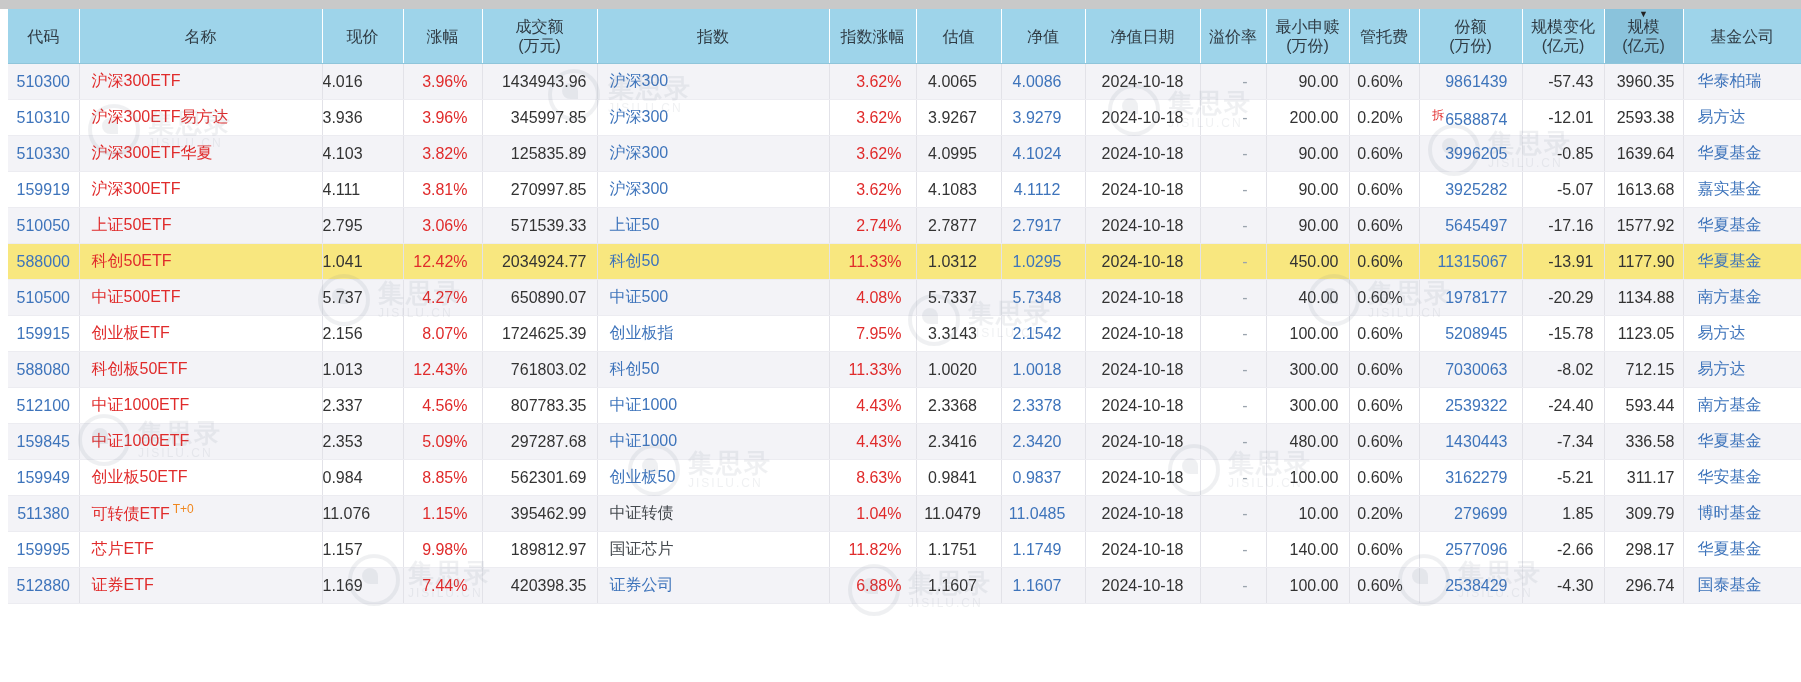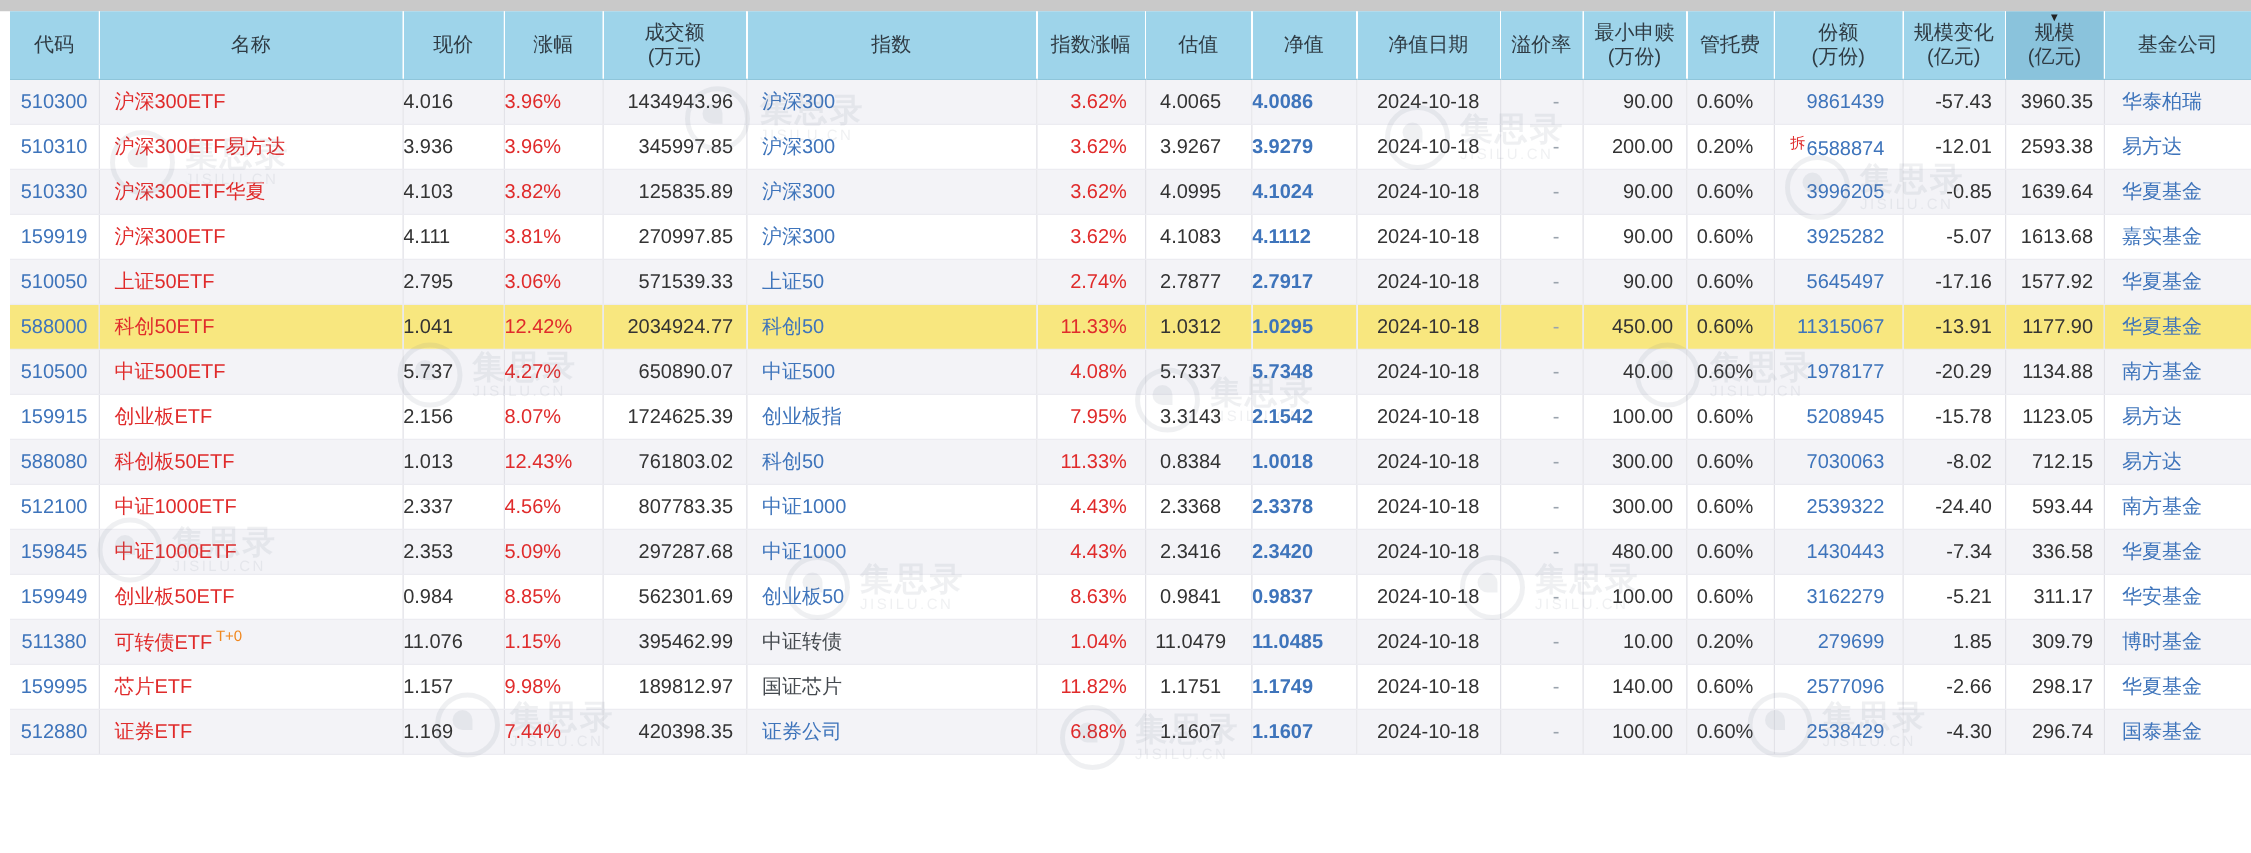--- a/index.html
+++ b/index.html
@@ -39,26 +39,26 @@
     white-space:nowrap;overflow:hidden;
   }
   tbody td:last-child{border-right:none;}
   tbody tr:nth-child(odd) td{background:var(--row-alt-bg,#f3f3f7);}
   tbody tr.highlight td{background:var(--highlight-bg,#f8e77f);}
 
   
   td:nth-child(1){text-align:center;}
   td:nth-child(2){text-align:left;padding-left:12px;}
   td:nth-child(3){text-align:left;padding-right:12px;}
-  td:nth-child(4){text-align:left;padding-right:14px;}
+  td:nth-child(4){text-align:right;padding-right:14px;}
   td:nth-child(5){text-align:right;padding-right:10px;}
   td:nth-child(6){text-align:left;padding-left:12px;}
   td:nth-child(7){text-align:right;padding-right:14px;}
   td:nth-child(8){text-align:center;padding-right:12px;}
-  td:nth-child(9){text-align:left;padding-right:12px;font-weight:bold;}
+  td:nth-child(9){text-align:center;padding-right:12px;}
   td:nth-child(10){text-align:center;}
   td:nth-child(11){text-align:right;padding-right:18px;color:#9aa3ad;}
   td:nth-child(12){text-align:right;padding-right:10px;}
   td:nth-child(13){text-align:center;padding-right:8px;}
   td:nth-child(14){text-align:right;padding-right:14px;}
   td:nth-child(15){text-align:right;padding-right:10px;margin-left:10px;}
   td:nth-child(16){text-align:right;padding-right:8px;}
   td:nth-child(17){text-align:left;padding-left:14px;}
 
   a{text-decoration:none;cursor:pointer;}
@@ -337,21 +337,21 @@
     <td><a class="lnk">易方达</a></td>
   </tr>
         <tr>
     <td><a class="lnk">588080</a></td>
     <td><a class="red">科创板50ETF</a></td>
     <td>1.013</td>
     <td><span class="red">12.43%</span></td>
     <td>761803.02</td>
     <td><a class="lnk idx">科创50</a></td>
     <td><span class="red">11.33%</span></td>
-    <td>0.8384</td>
+    <td>1.0020</td>
     <td><a class="lnk">1.0018</a></td>
     <td>2024-10-18</td>
     <td>-</td>
     <td>300.00</td>
     <td>0.60%</td>
     <td><a class="lnk">7030063</a></td>
     <td>-8.02</td>
     <td>712.15</td>
     <td><a class="lnk">易方达</a></td>
   </tr>

